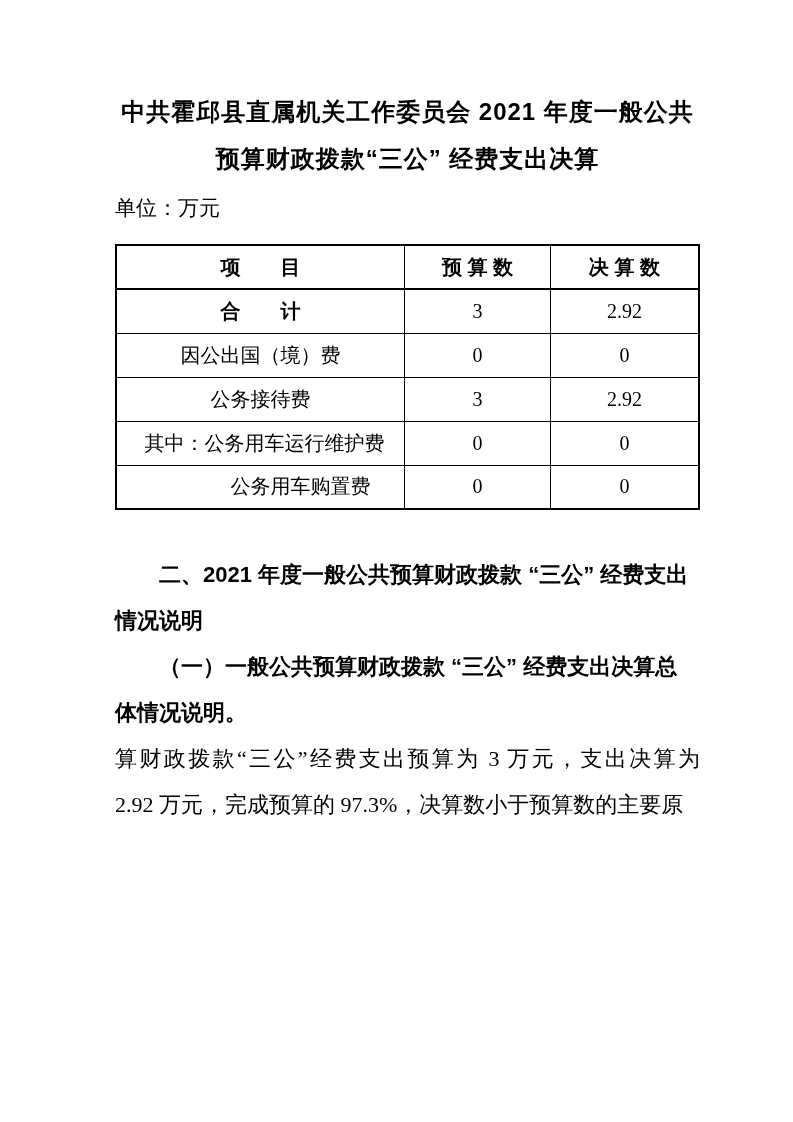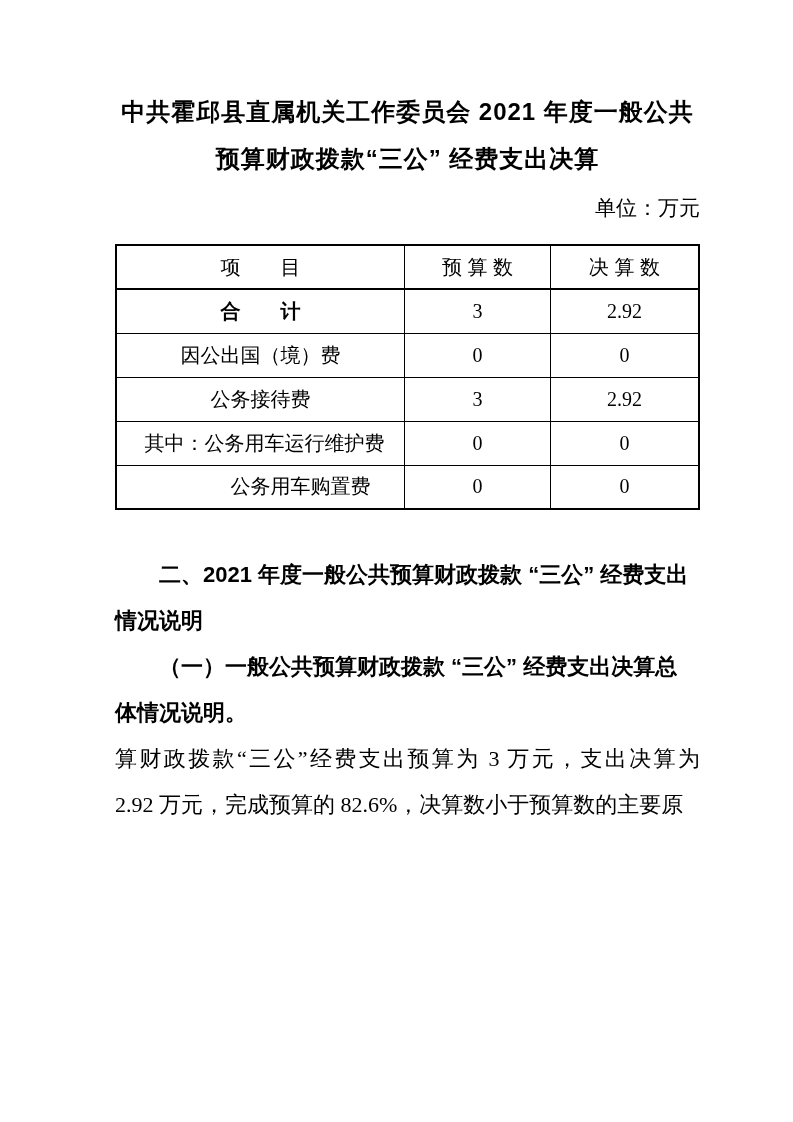--- a/index.html
+++ b/index.html
@@ -36,40 +36,40 @@
   .body-text {
     font-size: 22px;
     line-height: 46px;
   }
   .indent { text-indent: 2em; }
   .just { text-align: justify; text-align-last: justify; }
   .sec1 { margin-top: 28px; }
   .unit-line {
     font-size: 21px;
     line-height: 44px;
-    text-align: right;
+    text-align: left;
     margin-top: 4px;
   }
   table.budget {
     width: 100%;
     border-collapse: collapse;
     margin-top: 14px;
     border: 2px solid #000000;
     table-layout: fixed;
   }
   .budget th, .budget td {
     border: 1px solid #000000;
     height: 44px;
     font-size: 20px;
     vertical-align: middle;
     box-sizing: border-box;
   }
   .budget th {
     font-family: "Liberation Sans", "DejaVu Sans", sans-serif;
-    font-weight: 400;
+    font-weight: 700;
     text-align: center;
     border-bottom-width: 2px;
     border-radius: 22px;
   }
   .c1 { width: 49.5%; }
   .c2 { width: 25%; }
   .c3 { width: 25.5%; }
   .item-cell { text-align: center; padding: 0 10px; }
   .num-cell  { text-align: center; padding: 0 4px; }
   .total-item { text-align: center; font-weight: 700; }
@@ -135,16 +135,16 @@
     <div>情况说明</div>
   </div>
 
   <div class="heading">
     <div class="indent">（一）一般公共预算财政拨款 “三公” 经费支出决算总</div>
     <div>体情况说明。</div>
   </div>
 
   <div class="body-text">
     <div class="just">算财政拨款“三公”经费支出预算为 3 万元，支出决算为</div>
-    <div>2.92 万元，完成预算的 82.6%，决算数小于预算数的主要原</div>
+    <div>2.92 万元，完成预算的 97.3%，决算数小于预算数的主要原</div>
   </div>
 
 </div>
 
 </body></html>

